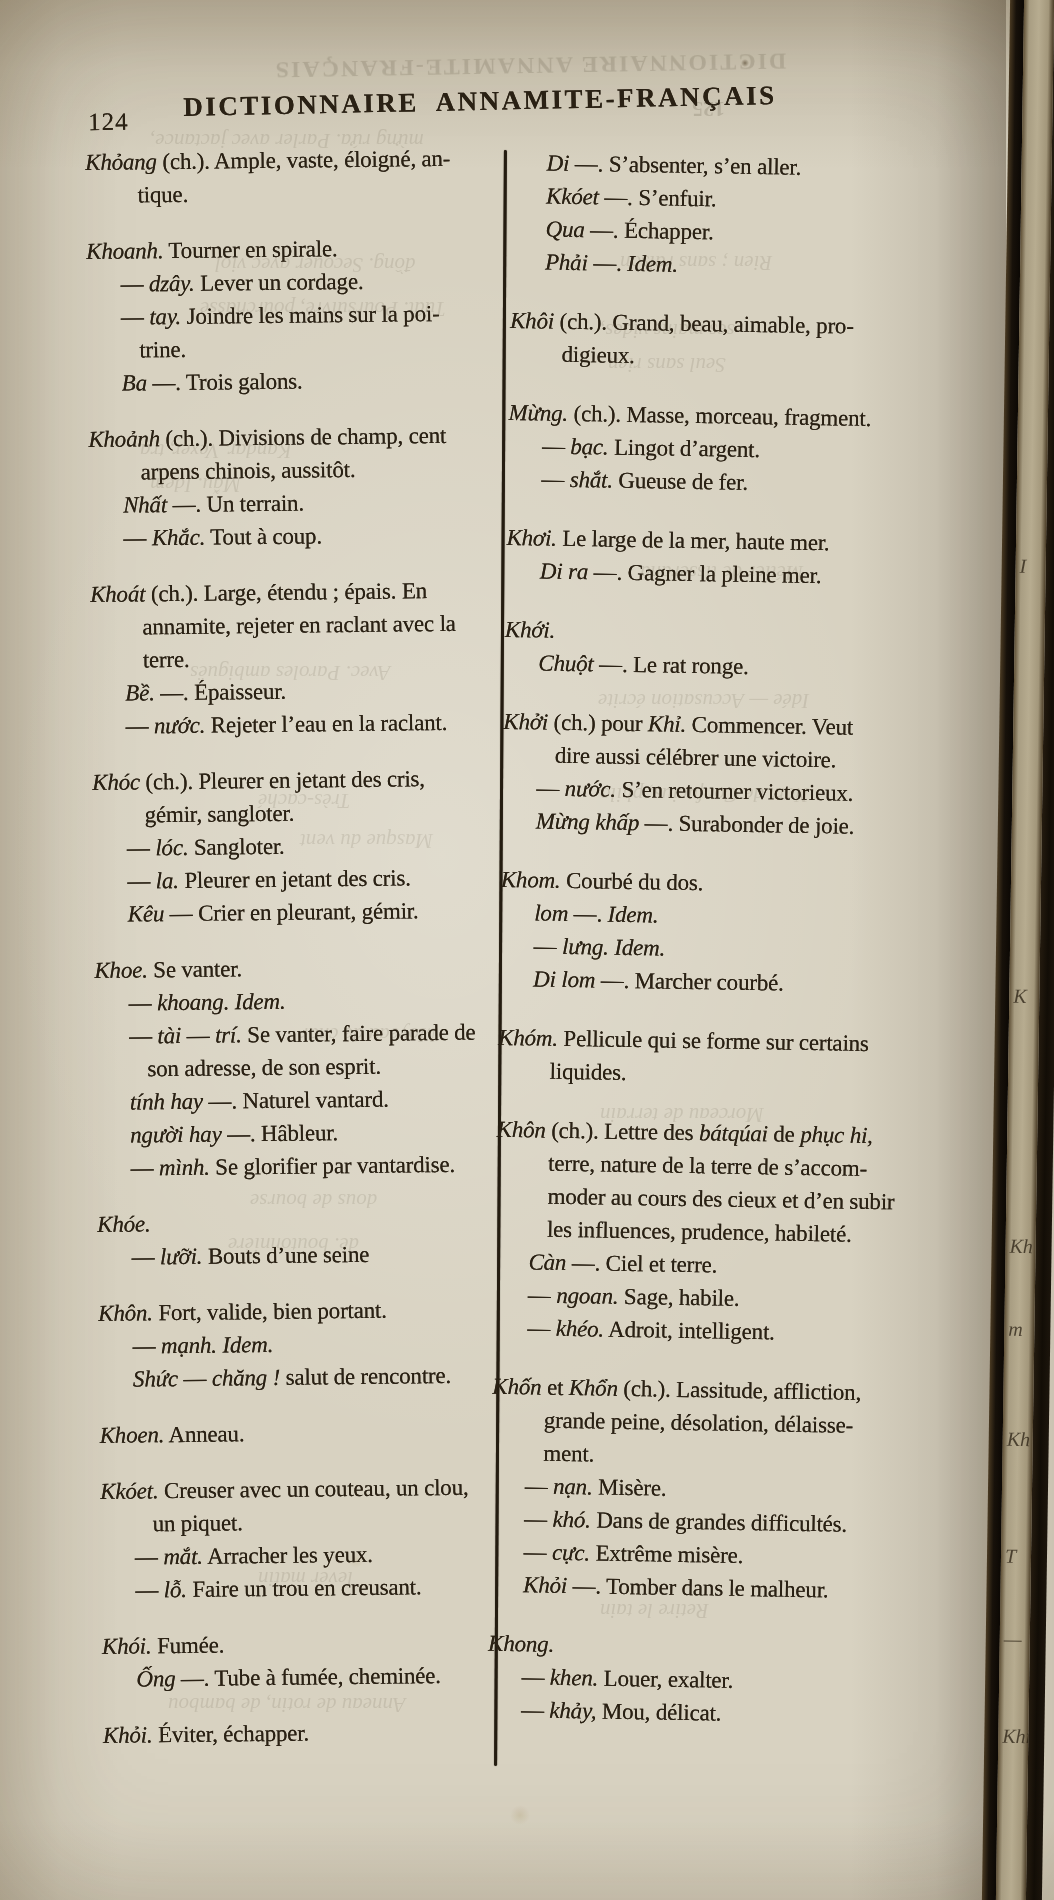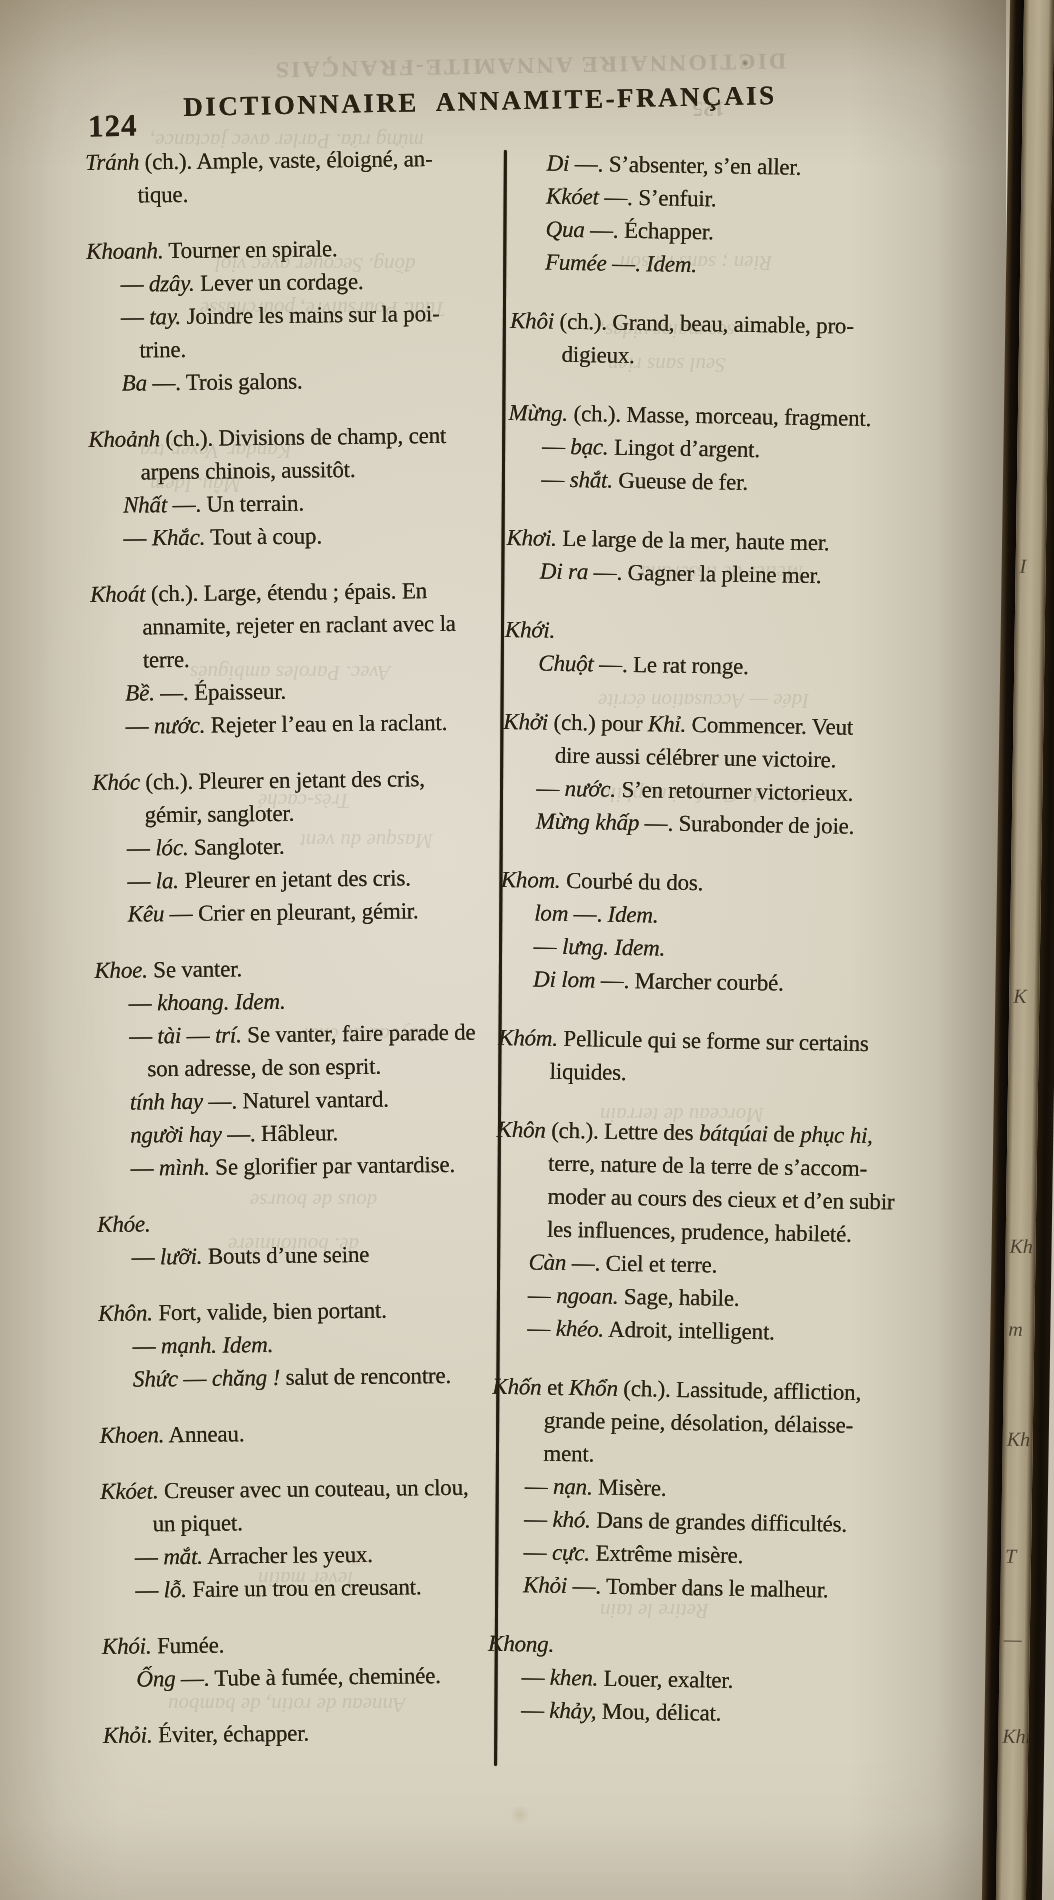--- a/index.html
+++ b/index.html
@@ -21,21 +21,21 @@
       #d8d2c1;
     box-shadow: inset 0 0 140px rgba(70,54,30,.18);
   }
   .ink{color:#2a2114;text-shadow:0 0 .5px rgba(42,33,20,.9);}
   .header{
     position:absolute;left:180px;top:86px;width:600px;text-align:center;
     font-weight:700;font-size:27px;letter-spacing:2.5px;word-spacing:9px;
     transform:rotate(-1.15deg);white-space:nowrap;
   }
   .pagenum{
-    position:absolute;left:88px;top:108px;font-size:31px;font-weight:700;
+    position:absolute;left:88px;top:108px;font-size:25px;font-weight:400;
     letter-spacing:1px;transform:rotate(-1deg);text-align:right;
   }
   .ghost{
     position:absolute;transform:scale(-1,-1);
     color:#5d5440;opacity:.14;filter:blur(.5px);
     font-style:italic;font-size:21px;white-space:nowrap;pointer-events:none;
   }
   .header-ghost{
     left:250px;top:52px;width:560px;text-align:center;font-style:normal;
     font-weight:700;font-size:24px;letter-spacing:2px;opacity:.20;
@@ -91,21 +91,21 @@
   <div class="ghost header-ghost">DICTIONNAIRE ANNAMITE-FRANÇAIS</div>
   <div class="ghost ghost-pagenum">125</div>
 
   <div class="header ink">DICTIONNAIRE  ANNAMITE-FRANÇAIS</div>
   <div class="pagenum ink">124</div>
 
   <div class="divider"></div>
 
   <div class="col col-left ink" id="col-left">
       <div class="entry">
-        <div class="line ind0"><span class="it">Tránh</span><span> (ch.). Ample, vaste, éloigné, an-</span></div>
+        <div class="line ind0"><span class="it">Khỏang</span><span> (ch.). Ample, vaste, éloigné, an-</span></div>
         <div class="line ind2"><span>tique.</span></div>
       </div>
       <div class="entry">
         <div class="line ind0"><span class="it">Khoanh.</span><span> Tourner en spirale.</span></div>
         <div class="line ind1"><span>— </span><span class="it">dzây.</span><span> Lever un cordage.</span></div>
         <div class="line ind1"><span>— </span><span class="it">tay.</span><span> Joindre les mains sur la poi-</span></div>
         <div class="line ind2"><span>trine.</span></div>
         <div class="line ind1"><span class="it">Ba</span><span> —. Trois galons.</span></div>
       </div>
       <div class="entry">
@@ -161,21 +161,21 @@
       </div>
       <div class="entry">
         <div class="line ind0"><span class="it">Khỏi.</span><span> Éviter, échapper.</span></div>
       </div>
     </div>
   <div class="col col-right ink" id="col-right">
       <div class="entry">
         <div class="line ind1"><span class="it">Di</span><span> —. S’absenter, s’en aller.</span></div>
         <div class="line ind1"><span class="it">Kkóet</span><span> —. S’enfuir.</span></div>
         <div class="line ind1"><span class="it">Qua</span><span> —. Échapper.</span></div>
-        <div class="line ind1"><span class="it">Fumée</span><span> —. </span><span class="it">Idem.</span></div>
+        <div class="line ind1"><span class="it">Phải</span><span> —. </span><span class="it">Idem.</span></div>
       </div>
       <div class="entry">
         <div class="line ind0"><span class="it">Khôi</span><span> (ch.). Grand, beau, aimable, pro-</span></div>
         <div class="line ind2"><span>digieux.</span></div>
       </div>
       <div class="entry">
         <div class="line ind0"><span class="it">Mừng.</span><span> (ch.). Masse, morceau, fragment.</span></div>
         <div class="line ind1"><span>— </span><span class="it">bạc.</span><span> Lingot d’argent.</span></div>
         <div class="line ind1"><span>— </span><span class="it">shắt.</span><span> Gueuse de fer.</span></div>
       </div>

